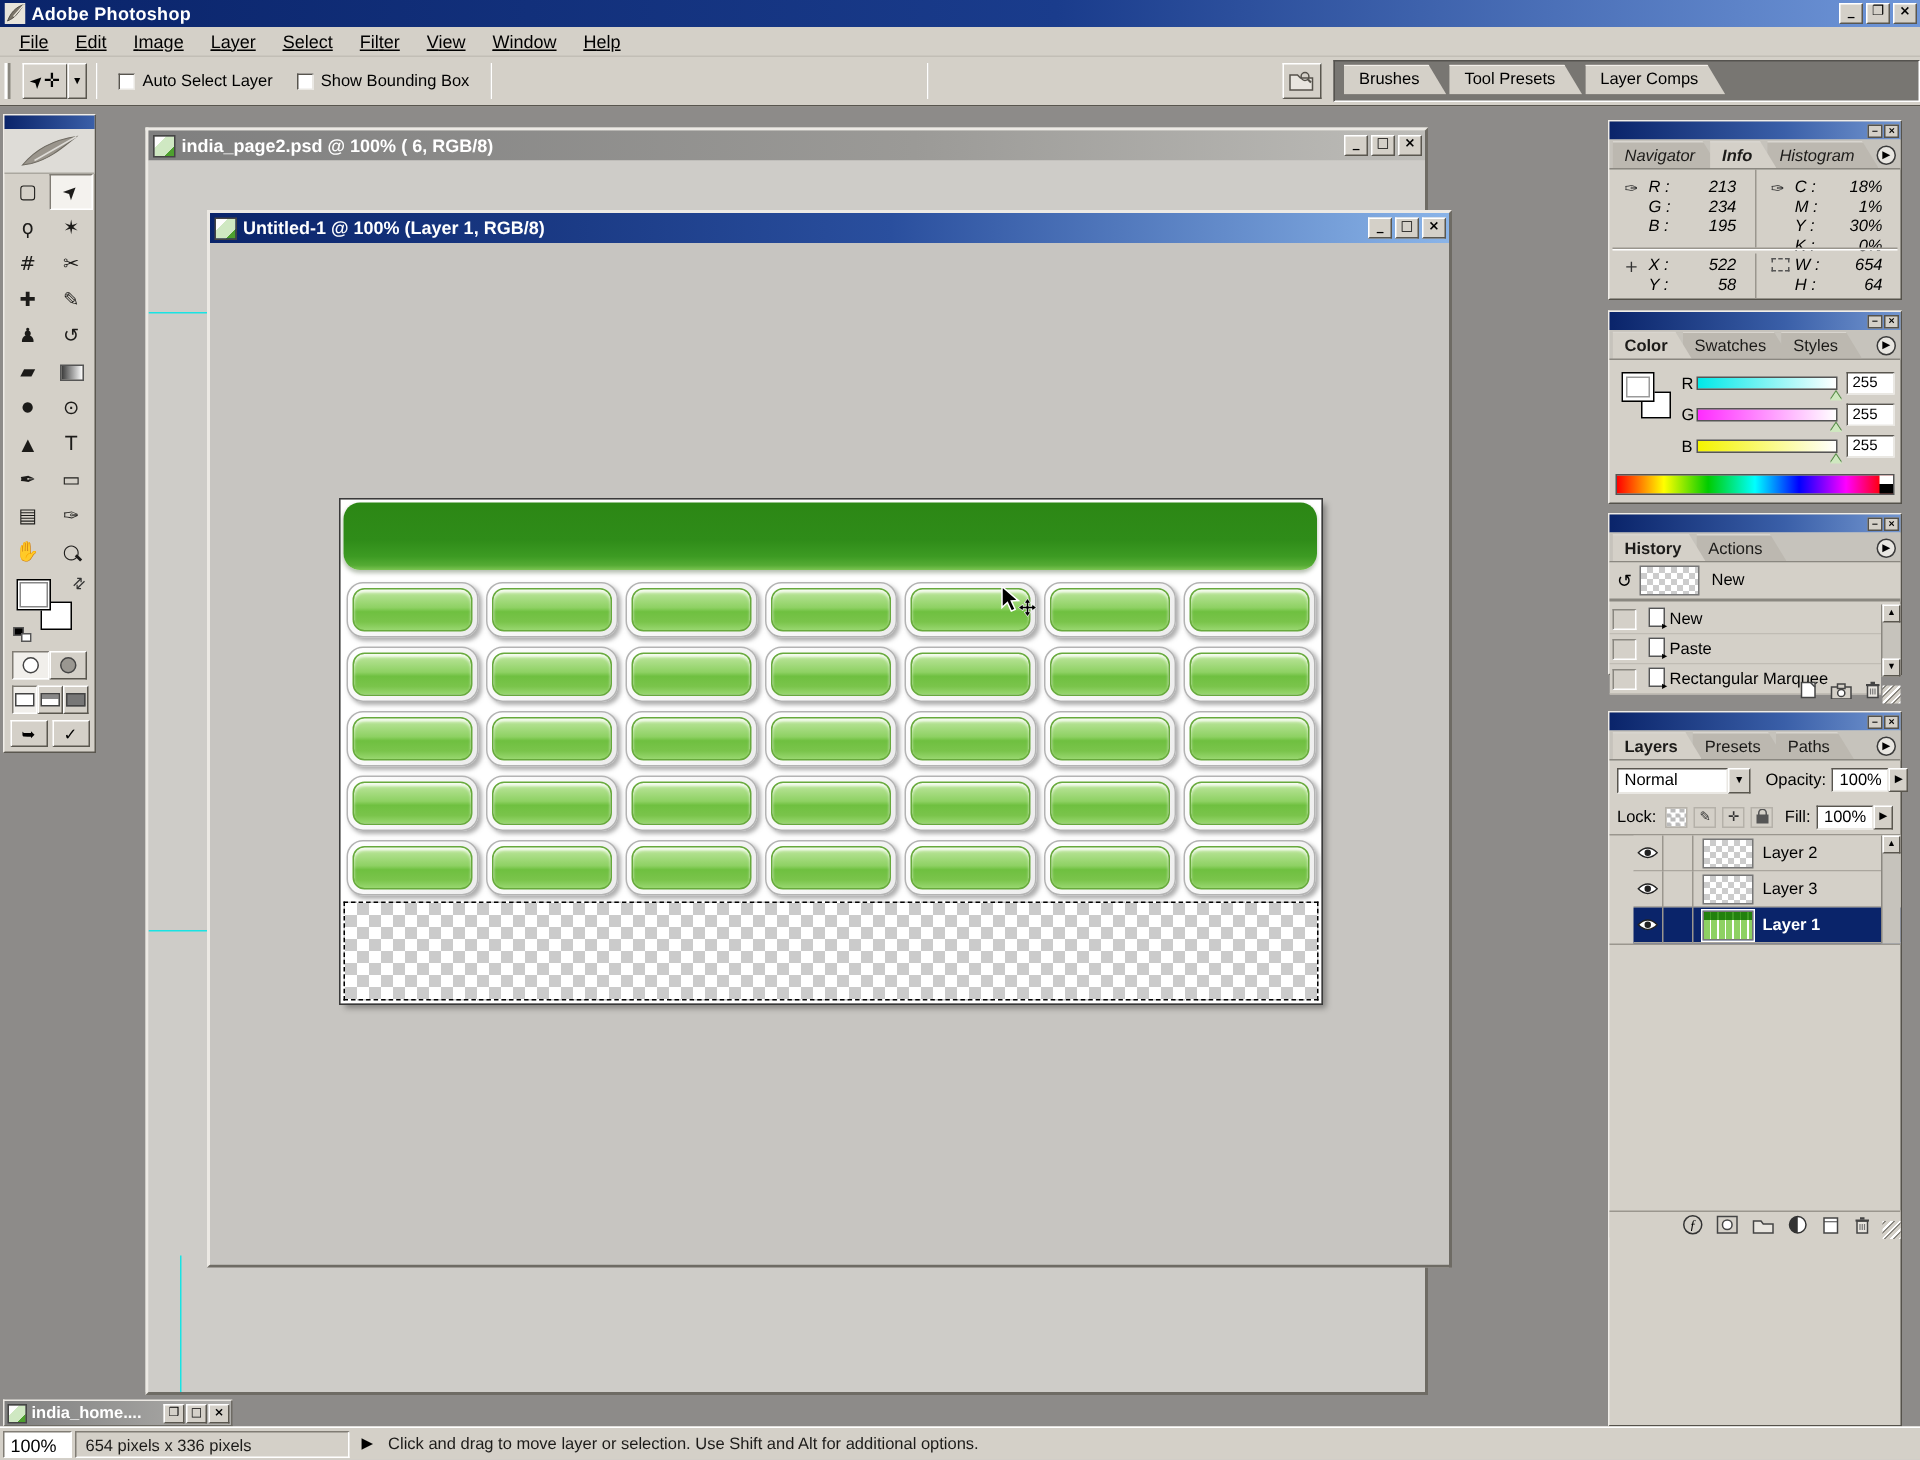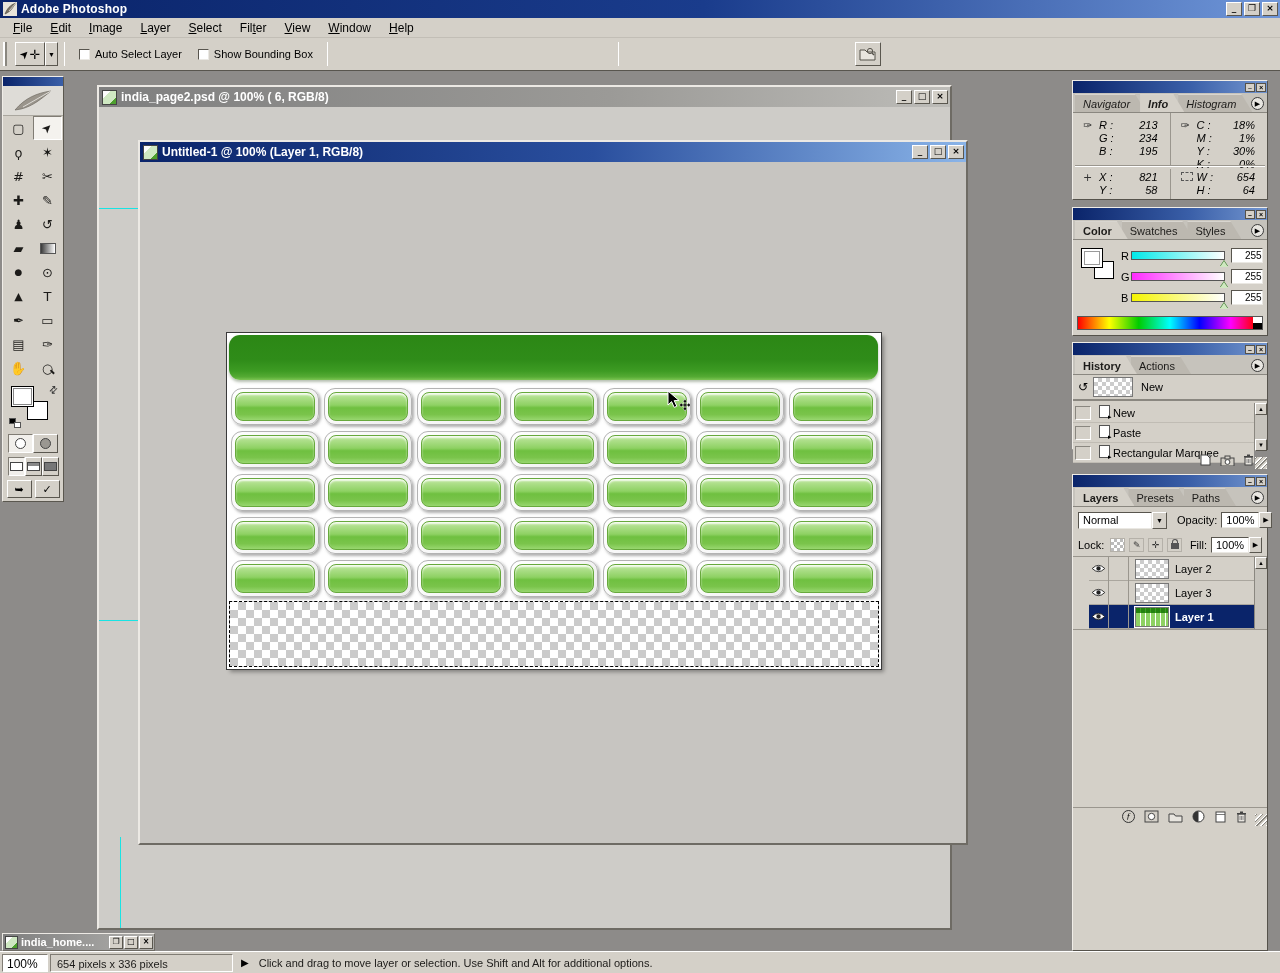--- a/index.html
+++ b/index.html
@@ -9,21 +9,21 @@
   .tbtn{width:16px;height:14px;background:#d4d0c8;border:1px solid;border-color:#fff #5a574f #5a574f #fff;font-size:9px;line-height:11px;text-align:center;font-weight:bold;color:#000;margin-left:2px;font-family:"DejaVu Sans",sans-serif;}
 
   
   #titlebar{position:absolute;left:0;top:0;width:1280px;height:18px;background:linear-gradient(90deg,#0a246a 0%,#1a3c8c 55%,#6f96d8 100%);display:flex;align-items:center;padding-left:3px;}
   #titlebar .app-ic{width:14px;height:14px;margin-right:4px;}
   #titlebar .ttl{color:#fff;font-weight:bold;font-size:12px;letter-spacing:.2px;}
   #titlebar .tb-btns{margin-left:auto;display:flex;padding-right:2px;}
 
   
   #menubar{position:absolute;left:0;top:18px;width:1280px;height:20px;background:#d4d0c8;display:flex;align-items:center;padding-left:4px;border-bottom:1px solid #c2beb6;font-size:12px;}
-  .menu-item{padding:2px 9px;cursor:default;}
+  .menu-item{padding:2px 9px;cursor:default;text-decoration:underline;}
 
   
   #optionsbar{position:absolute;left:0;top:38px;width:1280px;height:33px;background:#d4d0c8;border-bottom:1px solid #58554e;display:flex;align-items:center;}
   .grip{width:4px;height:24px;margin:0 4px 0 3px;border-left:2px solid #fff;border-right:2px solid #8a877f;}
   .vsep{width:1px;height:24px;background:#9a968e;border-right:1px solid #fff;margin:0 6px;}
   .toolthumb{display:flex;align-items:center;margin-left:4px;}
   .toolthumb .cur{width:30px;height:24px;background:#d4d0c8;border:1px solid;border-color:#fff #5a574f #5a574f #fff;display:flex;align-items:center;justify-content:center;font-size:13px;}
   .toolthumb .dd{width:13px;height:24px;background:#d4d0c8;border:1px solid;border-color:#fff #5a574f #5a574f #fff;font-size:7px;display:flex;align-items:center;justify-content:center;}
   .chk{display:flex;align-items:center;margin:0 8px;}
   .chk .box{width:11px;height:11px;background:#fff;border:1px solid;border-color:#58554e #eae8e3 #eae8e3 #58554e;margin-right:5px;}
@@ -120,21 +120,21 @@
   .fgbg .f1{position:absolute;left:0;top:0;width:22px;height:20px;background:#fff;border:1px solid #000;box-shadow:inset 0 0 0 2px #fff,inset 0 0 0 3px #9a9a9a;}
   .fgbg .f2{position:absolute;left:13px;top:13px;width:20px;height:18px;background:#fff;border:1px solid #000;}
   .sliders{position:absolute;left:48px;top:5px;right:4px;}
   .srow{display:flex;align-items:center;height:21px;}
   .srow .sl{width:10px;}
   .strack{position:relative;flex:1;height:9px;border:1px solid #555;margin-right:6px;}
   .srow:nth-child(1) .strack{background:linear-gradient(90deg,#00e8e8,#fff);}
   .srow:nth-child(2) .strack{background:linear-gradient(90deg,#ff2bff,#fff);}
   .srow:nth-child(3) .strack{background:linear-gradient(90deg,#f4f400,#fff);}
   .sthumb{position:absolute;right:-4px;top:9px;width:0;height:0;border-left:4px solid transparent;border-right:4px solid transparent;border-bottom:6px solid #cfe8c0;filter:drop-shadow(0 -1px 0 #3a7a2a);}
-  .sval{width:32px;height:15px;background:#fff;border:1px solid;border-color:#58554e #eae8e3 #eae8e3 #58554e;font-size:10px;line-height:13px;padding-left:13px;}
+  .sval{width:32px;height:15px;background:#fff;border:1px solid;border-color:#58554e #eae8e3 #eae8e3 #58554e;font-size:10px;line-height:13px;padding-left:3px;}
   .spectrum{position:absolute;left:4px;right:4px;bottom:5px;height:14px;border:1px solid #555;background:linear-gradient(90deg,#f00,#ff0 17%,#0c0 33%,#0ff 50%,#00f 66%,#f0f 83%,#f00 96%,#f00);}
   .spectrum .bw{position:absolute;right:0;top:0;width:9px;height:100%;background:linear-gradient(180deg,#fff 50%,#000 50%);}
 
   
   #hist-body{height:94px;}
   .snap-row{display:flex;align-items:center;height:26px;border-bottom:2px solid #8a8780;background:#d4d0c8;}
   .hb-ic{width:20px;text-align:center;font-size:12px;}
   .snap-thumb{width:40px;height:20px;border:1px solid #777;background:conic-gradient(#ccc 90deg,#fff 90deg 180deg,#ccc 180deg 270deg,#fff 270deg) 0 0/8px 8px;margin-right:8px;}
   .hist-list{position:absolute;left:0;top:28px;right:13px;bottom:0;overflow:hidden;}
   .hist-row{display:flex;align-items:center;height:20px;border-bottom:1px solid #c0bcb4;background:#d4d0c8;}
@@ -247,20 +247,27 @@
       <span class="aln" data-name="icon-distribute-right-edges"></span>
   </span>
   <span class="vsep" data-name="separator"></span>
   <span class="fb-btn" data-name="file-browser-toggle-button">
     <svg width="18" height="14" viewBox="0 0 18 14" data-name="folder-search-icon">
         <path d="M1 3 L6 3 L8 5 L16 5 L16 13 L1 13 Z" fill="#e8e5df" stroke="#55524b"></path>
         <circle cx="11" cy="4" r="2.6" fill="none" stroke="#55524b"></circle>
         <path d="M13 6 L15 8" stroke="#55524b" stroke-width="1.4"></path>
       </svg>
   </span>
+  <div id="palette-well" data-name="palette-well">
+    <span style="display:flex">
+      <span class="well-tab" data-name="well-tab-brushes"><span>Brushes</span></span>
+        <span class="well-tab" data-name="well-tab-tool-presets"><span>Tool Presets</span></span>
+        <span class="well-tab" data-name="well-tab-layer-comps"><span>Layer Comps</span></span>
+    </span>
+  </div>
 </div>
 
 <div id="mdi" data-name="workspace">
 
   <div class="docwin" id="doc1" data-name="document-window-india-page2" style="left:97px;top:14px;width:855px;height:845px;">
     <div class="doc-title inactive" data-name="document-titlebar">
       <span class="psd-ic" data-name="photoshop-file-icon"></span>
       <span class="dtext" data-name="document-title">india_page2.psd @ 100% ( 6, RGB/8)</span>
       <span class="tb-btns">
         <span class="tbtn" data-name="minimize-button">_</span>
@@ -570,21 +577,21 @@
             </span>
         </div>
       </div>
       <div id="info-div"></div>
       <div class="info-half" style="top:56px;height:30px;">
         <div class="info-cell" style="padding-top:2px;">
           <span class="info-ic" data-name="crosshair-icon">+</span>
           <span class="pairs">
               <span class="pair">
                 <span class="pl" data-name="info-label">X :</span>
-                <span class="pv" data-name="info-value">821</span>
+                <span class="pv" data-name="info-value">522</span>
               </span>
               <span class="pair">
                 <span class="pl" data-name="info-label">Y :</span>
                 <span class="pv" data-name="info-value">58</span>
               </span>
             </span>
         </div>
         <div class="info-cell" style="padding-top:2px;">
           <span class="info-ic" data-name="selection-size-icon"><span class="marq-ic"></span></span>
           <span class="pairs">

